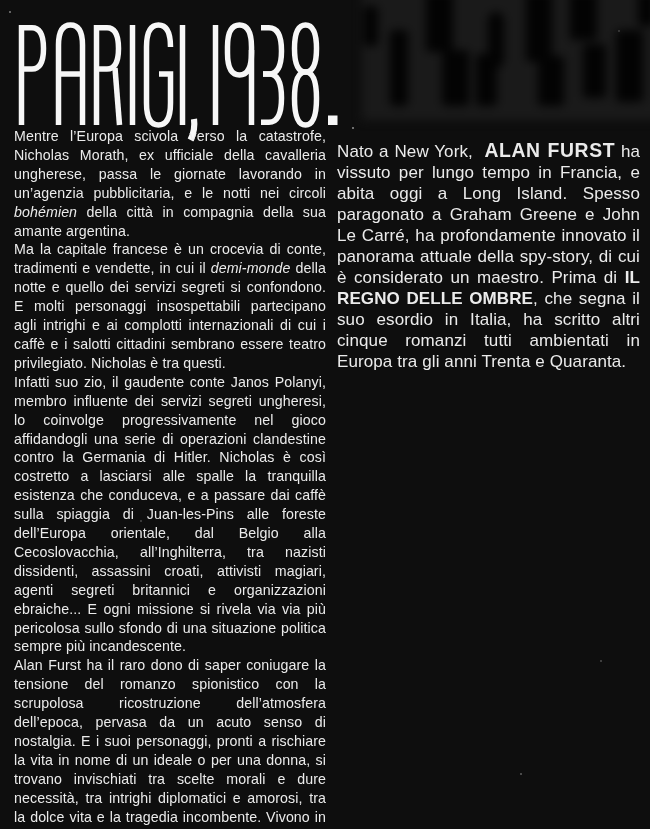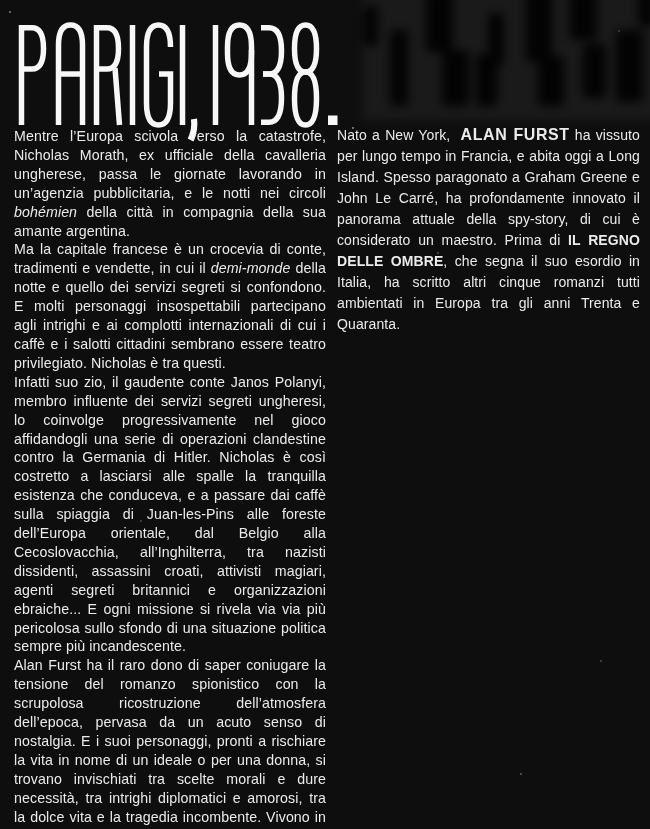--- a/index.html
+++ b/index.html
@@ -72,22 +72,22 @@
     position: absolute;
     text-align: justify;
     letter-spacing: 0.1px;
   }
   .col p { margin: 0; }
   .col-left {
     left: 14px; top: 127px; width: 312px;
     font-size: 14.2px; line-height: 18.9px;
   }
   .col-right {
-    left: 337px; top: 124px; width: 303px;
-    font-size: 14px; line-height: 21px;
+    left: 337px; top: 140px; width: 303px;
+    font-size: 17px; line-height: 21px;
   }
   .it  { font-style: italic; }
   .bd  { font-weight: bold; }
   .big { font-size: 1.14em; letter-spacing: 0.6px; }
 </style>
 </head>
 <body>
 
 <div id="jacket" style="--bg: #0e0e0e; --fg: #ebebeb; --title: #f7f7f7; --corner: #1a1a1a; --blob: #030303;">
 

